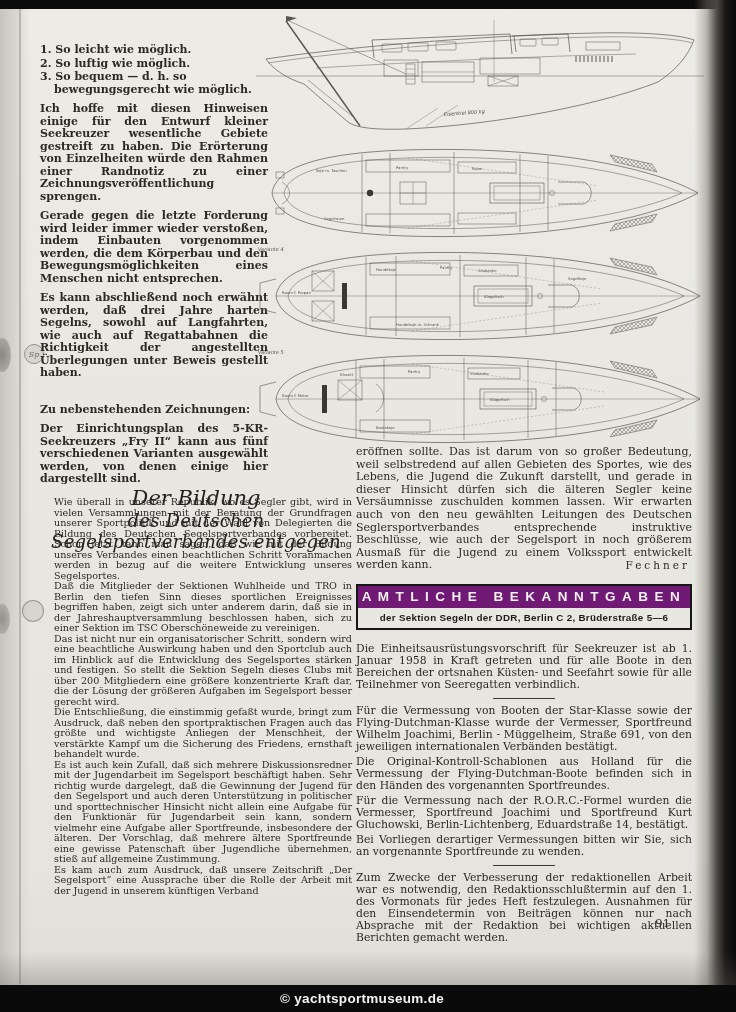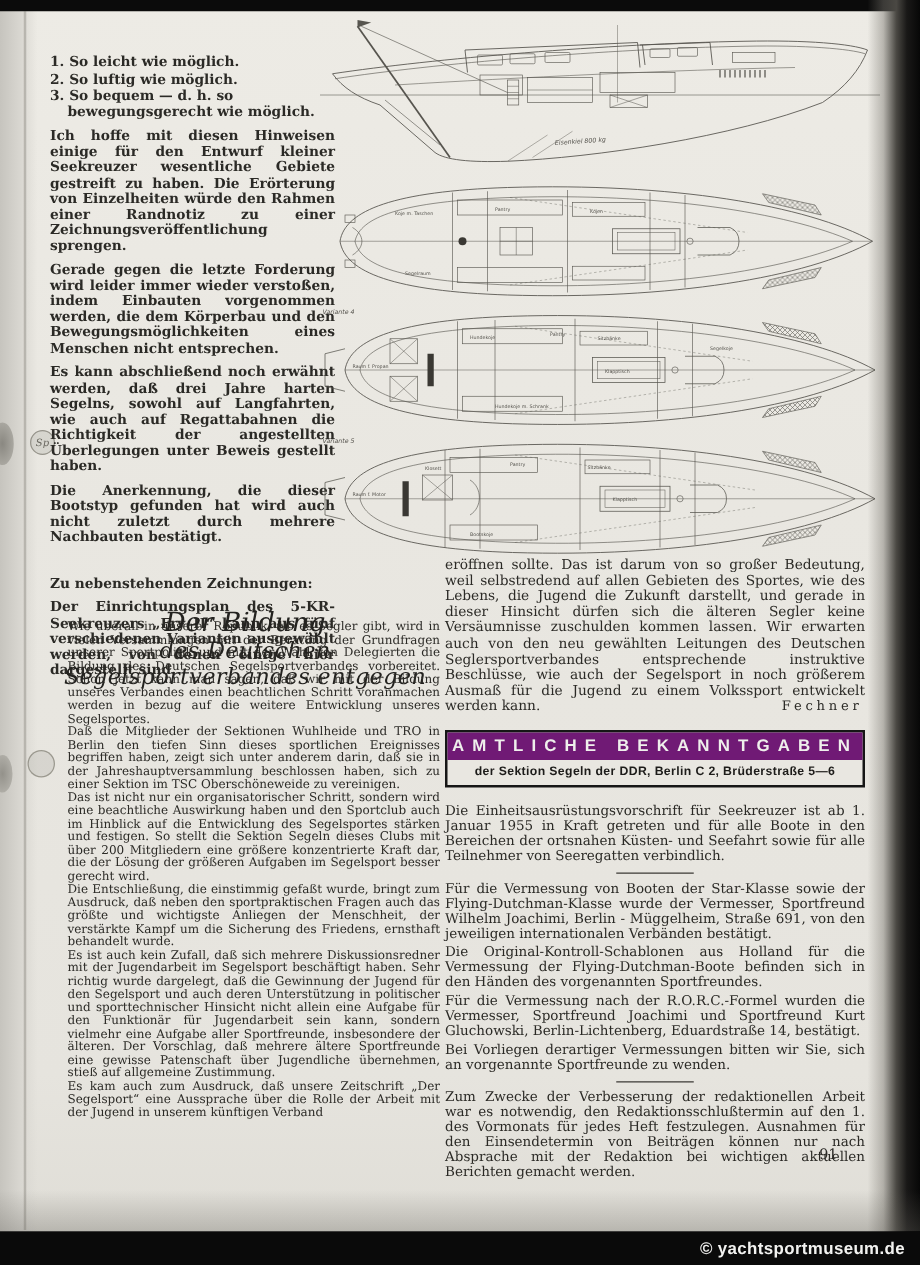--- a/index.html
+++ b/index.html
@@ -9,21 +9,21 @@
   
   .edge-top{position:absolute;left:0;top:0;width:736px;height:9px;background:#0b0b0b;}
   .edge-right{position:absolute;right:0;top:0;width:42px;height:1012px;
         background:linear-gradient(90deg,rgba(130,128,122,0) 0%,rgba(120,117,110,.45) 30%,#4a4843 55%,#191817 75%,#070707 100%);}
   .edge-left{position:absolute;left:0;top:0;width:30px;height:1012px;
         background:linear-gradient(90deg,#c6c4be 0%,#d9d7d1 55%,rgba(233,231,225,0) 100%);}
   .crease{position:absolute;left:19px;top:9px;width:2px;height:975px;background:rgba(115,112,104,.35);}
   .bottom-shade{position:absolute;left:0;top:952px;width:736px;height:33px;
         background:linear-gradient(180deg,rgba(100,98,92,0),rgba(100,98,92,.32));}
   .bar-bottom{position:absolute;left:0;top:985px;width:736px;height:27px;background:#0a0a0a;
-        display:flex;align-items:center;justify-content:flex-end;padding-right:12px;box-sizing:border-box;}
+        display:flex;align-items:center;justify-content:center;padding-right:12px;box-sizing:border-box;}
   .watermark{font-family:"Liberation Sans","DejaVu Sans",sans-serif;font-weight:bold;
         font-size:13.5px;color:#f2f2f0;letter-spacing:.3px;}
   
   .stamp-blob1{position:absolute;left:-7px;top:338px;width:18px;height:34px;border-radius:50%;
         background:radial-gradient(#83817a,#a5a39c 70%,rgba(0,0,0,0));opacity:.9;}
   .stamp-sp{position:absolute;left:24px;top:344px;width:18px;height:18px;border-radius:50%;
         border:1px solid #95938a;color:#6b6961;font-size:8px;font-style:italic;
         display:flex;align-items:center;justify-content:center;background:rgba(160,158,150,.25);}
   .stamp-blob2{position:absolute;left:-6px;top:604px;width:16px;height:30px;border-radius:50%;
         background:radial-gradient(#8a8881,#aaa8a1 70%,rgba(0,0,0,0));opacity:.85;}
@@ -89,21 +89,20 @@
   <div class="stamp-blob2"></div>
   <div class="stamp-ring2"></div>
 
   <div class="col-intro">
     <div class="li">1. So leicht wie möglich.</div>
     <div class="li">2. So luftig wie möglich.</div>
     <div class="li">3. So bequem — d. h. so bewegungsgerecht wie möglich.</div>
     <p>Ich hoffe mit diesen Hinweisen einige für den Entwurf kleiner Seekreuzer wesentliche Gebiete gestreift zu haben. Die Erörterung von Einzelheiten würde den Rahmen einer Randnotiz zu einer Zeichnungsveröffentlichung sprengen.</p>
     <p>Gerade gegen die letzte Forderung wird leider immer wieder verstoßen, indem Einbauten vorgenommen werden, die dem Körperbau und den Bewegungsmöglichkeiten eines Menschen nicht entsprechen.</p>
     <p>Es kann abschließend noch erwähnt werden, daß drei Jahre harten Segelns, sowohl auf Langfahrten, wie auch auf Regattabahnen die Richtigkeit der angestellten Überlegungen unter Beweis gestellt haben.</p>
-    <p>Die Anerkennung, die dieser Bootstyp gefunden hat wird auch nicht zuletzt durch mehrere Nachbauten bestätigt.</p>
     <p class="note-head">Zu nebenstehenden Zeichnungen:</p>
     <p>Der Einrichtungsplan des 5-KR-Seekreuzers „Fry II“ kann aus fünf verschiedenen Varianten ausgewählt werden, von denen einige hier dargestellt sind.</p>
   </div>
 
   <div class="drawing d-profile">
     <svg width="448" height="132" viewBox="0 0 448 132">
       <g stroke="#57554f" fill="none" stroke-width="0.7">
         <path d="M30,4 l11,2 -11,4 z" fill="#57554f" stroke="none"></path>
         <path d="M30,9 L104,114" stroke-width="1.4"></path>
         <path d="M33,9 L150,62" stroke-width="0.5"></path>
@@ -262,21 +261,21 @@
   <div class="col-right">
     <p>eröffnen sollte. Das ist darum von so großer Bedeutung, weil selbstredend auf allen Gebieten des Sportes, wie des Lebens, die Jugend die Zukunft darstellt, und gerade in dieser Hinsicht dürfen sich die älteren Segler keine Versäumnisse zuschulden kommen lassen. Wir erwarten auch von den neu gewählten Leitungen des Deutschen Seglersportverbandes entsprechende instruktive Beschlüsse, wie auch der Segelsport in noch größerem Ausmaß für die Jugend zu einem Volkssport entwickelt werden kann.</p>
     <div class="byline">Fechner</div>
 
     <div class="ann-box">
       <div class="ann-bar">AMTLICHE BEKANNTGABEN</div>
       <div class="ann-sub">der Sektion Segeln der DDR, Berlin C 2, Brüderstraße 5—6</div>
     </div>
 
     <div class="ann-text">
-      <p class="first">Die Einheitsausrüstungsvorschrift für Seekreuzer ist ab 1. Januar 1955 in Kraft getreten und für alle Boote in den Bereichen der ortsnahen Küsten- und Seefahrt sowie für alle Teilnehmer von Seeregatten verbindlich.</p>
+      <p class="first">Die Einheitsausrüstungsvorschrift für Seekreuzer ist ab 1. Januar 1958 in Kraft getreten und für alle Boote in den Bereichen der ortsnahen Küsten- und Seefahrt sowie für alle Teilnehmer von Seeregatten verbindlich.</p>
       <hr class="divider">
       <p>Für die Vermessung von Booten der Star-Klasse sowie der Flying-Dutchman-Klasse wurde der Vermesser, Sportfreund Wilhelm Joachimi, Berlin - Müggelheim, Straße 691, von den jeweiligen internationalen Verbänden bestätigt.</p>
       <p>Die Original-Kontroll-Schablonen aus Holland für die Vermessung der Flying-Dutchman-Boote befinden sich in den Händen des vorgenannten Sportfreundes.</p>
       <p>Für die Vermessung nach der R.O.R.C.-Formel wurden die Vermesser, Sportfreund Joachimi und Sportfreund Kurt Gluchowski, Berlin-Lichtenberg, Eduardstraße 14, bestätigt.</p>
       <p>Bei Vorliegen derartiger Vermessungen bitten wir Sie, sich an vorgenannte Sportfreunde zu wenden.</p>
       <hr class="divider">
       <p>Zum Zwecke der Verbesserung der redaktionellen Arbeit war es notwendig, den Redaktionsschlußtermin auf den 1. des Vormonats für jedes Heft festzulegen. Ausnahmen für den Einsendetermin von Beiträgen können nur nach Absprache mit der Redaktion bei wichtigen aktuellen Berichten gemacht werden.</p>
     </div>
   </div>
 

